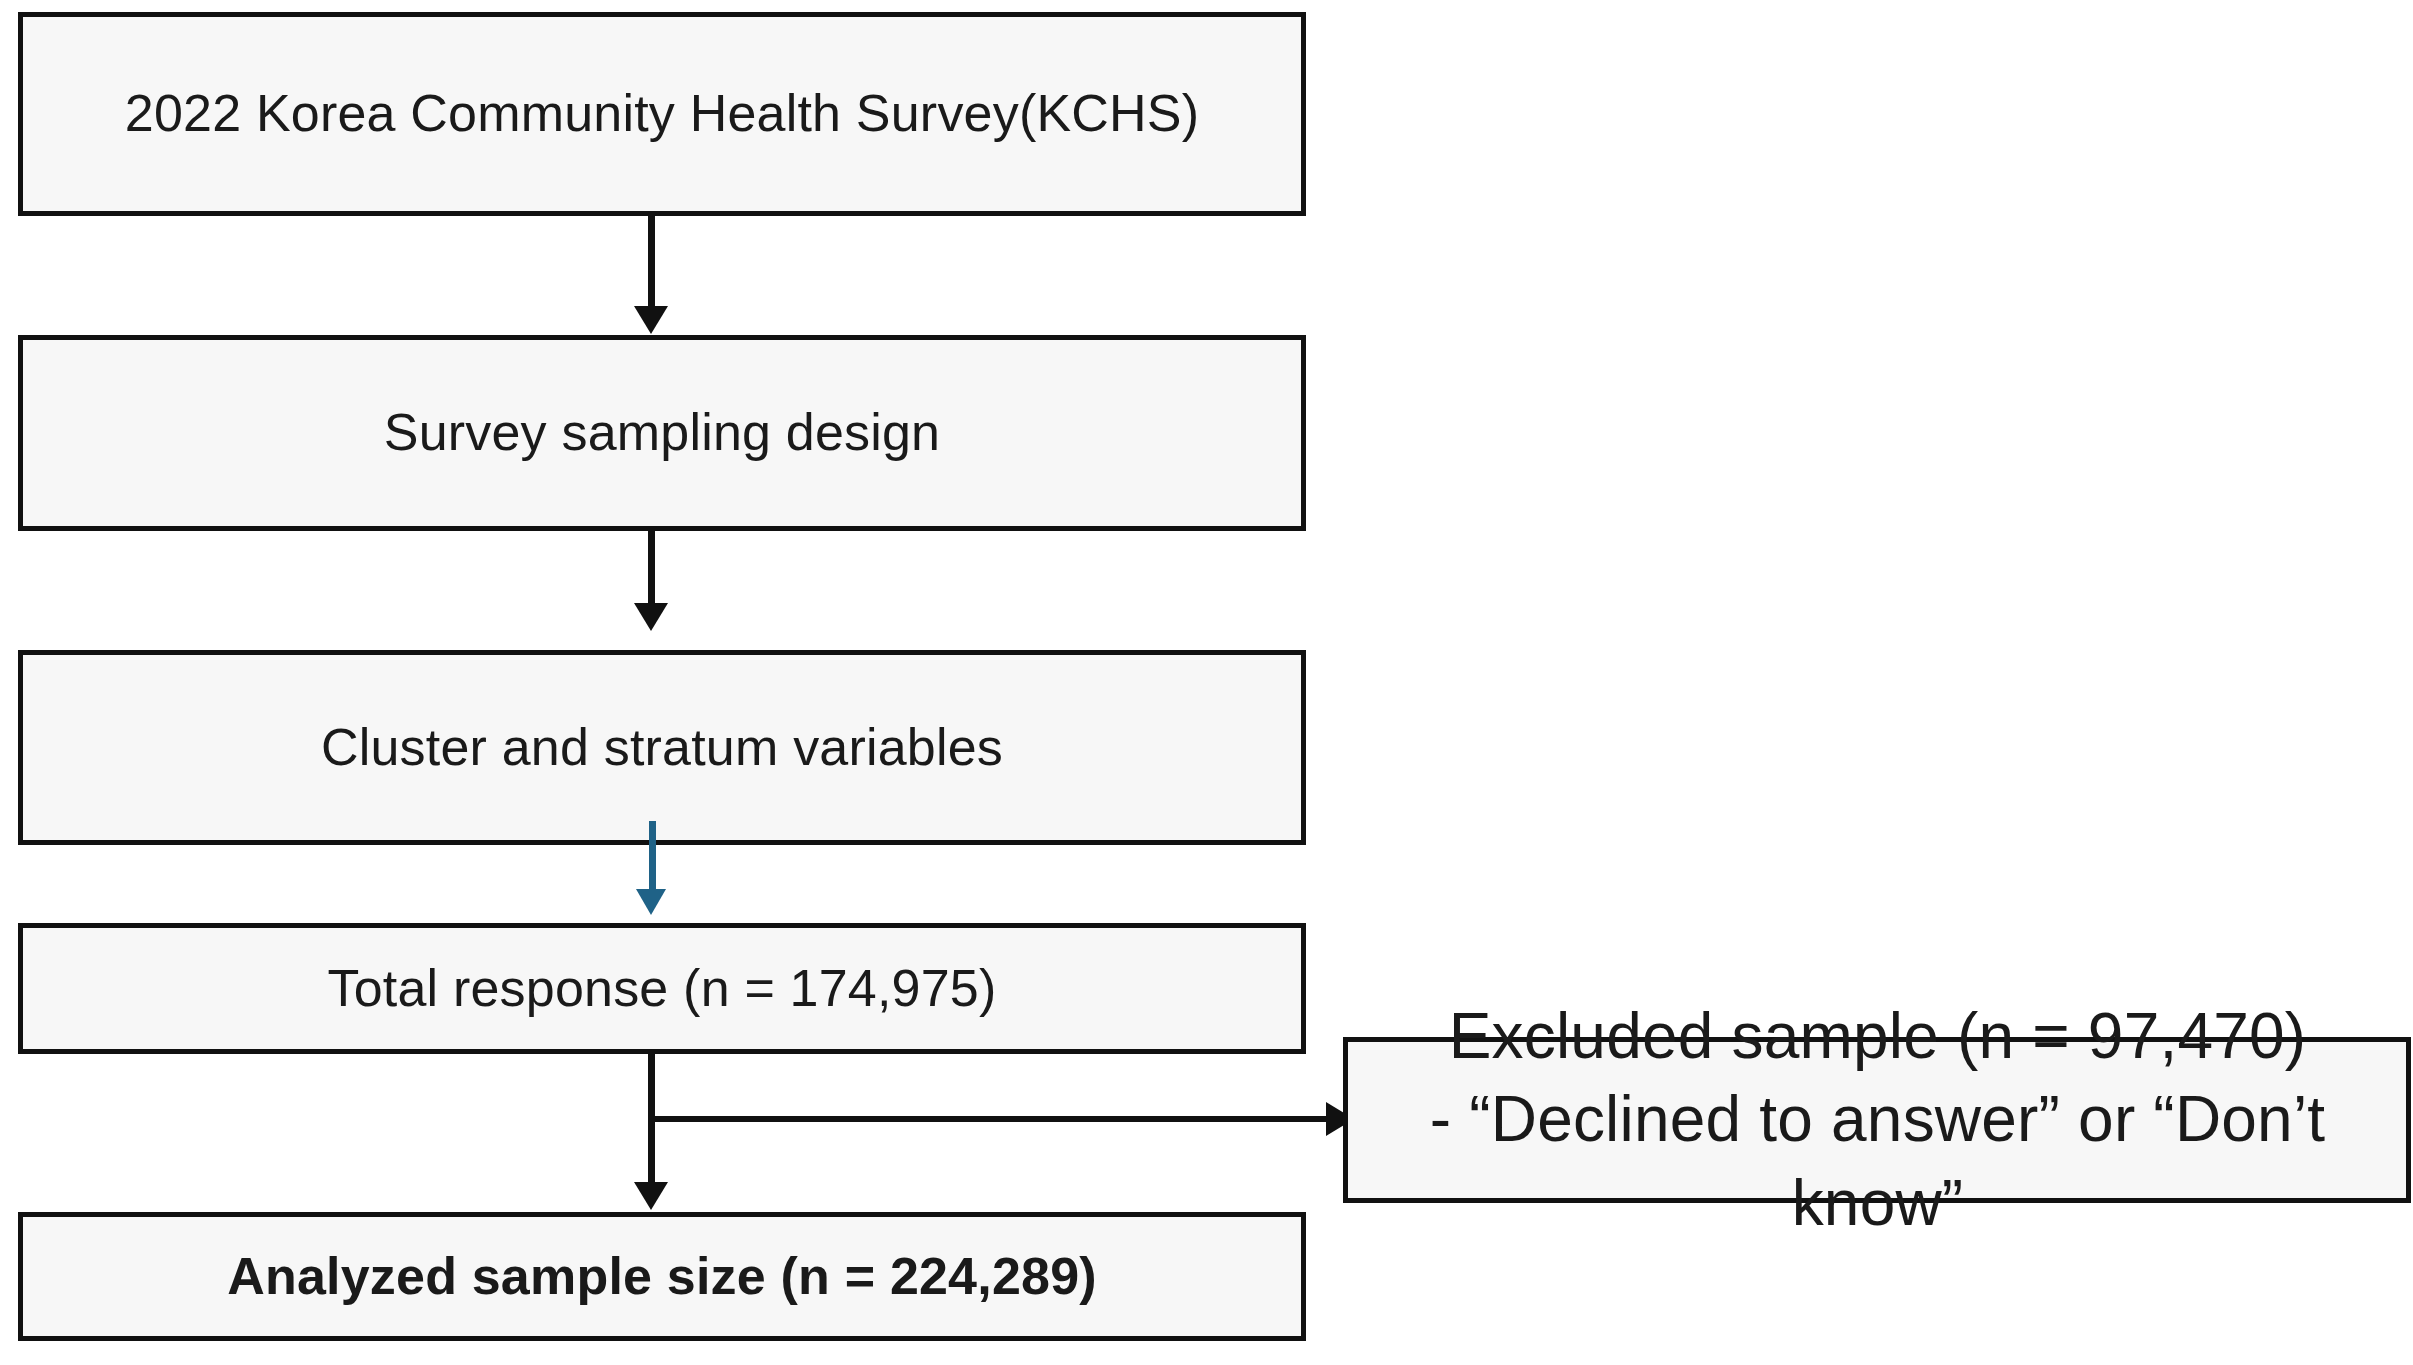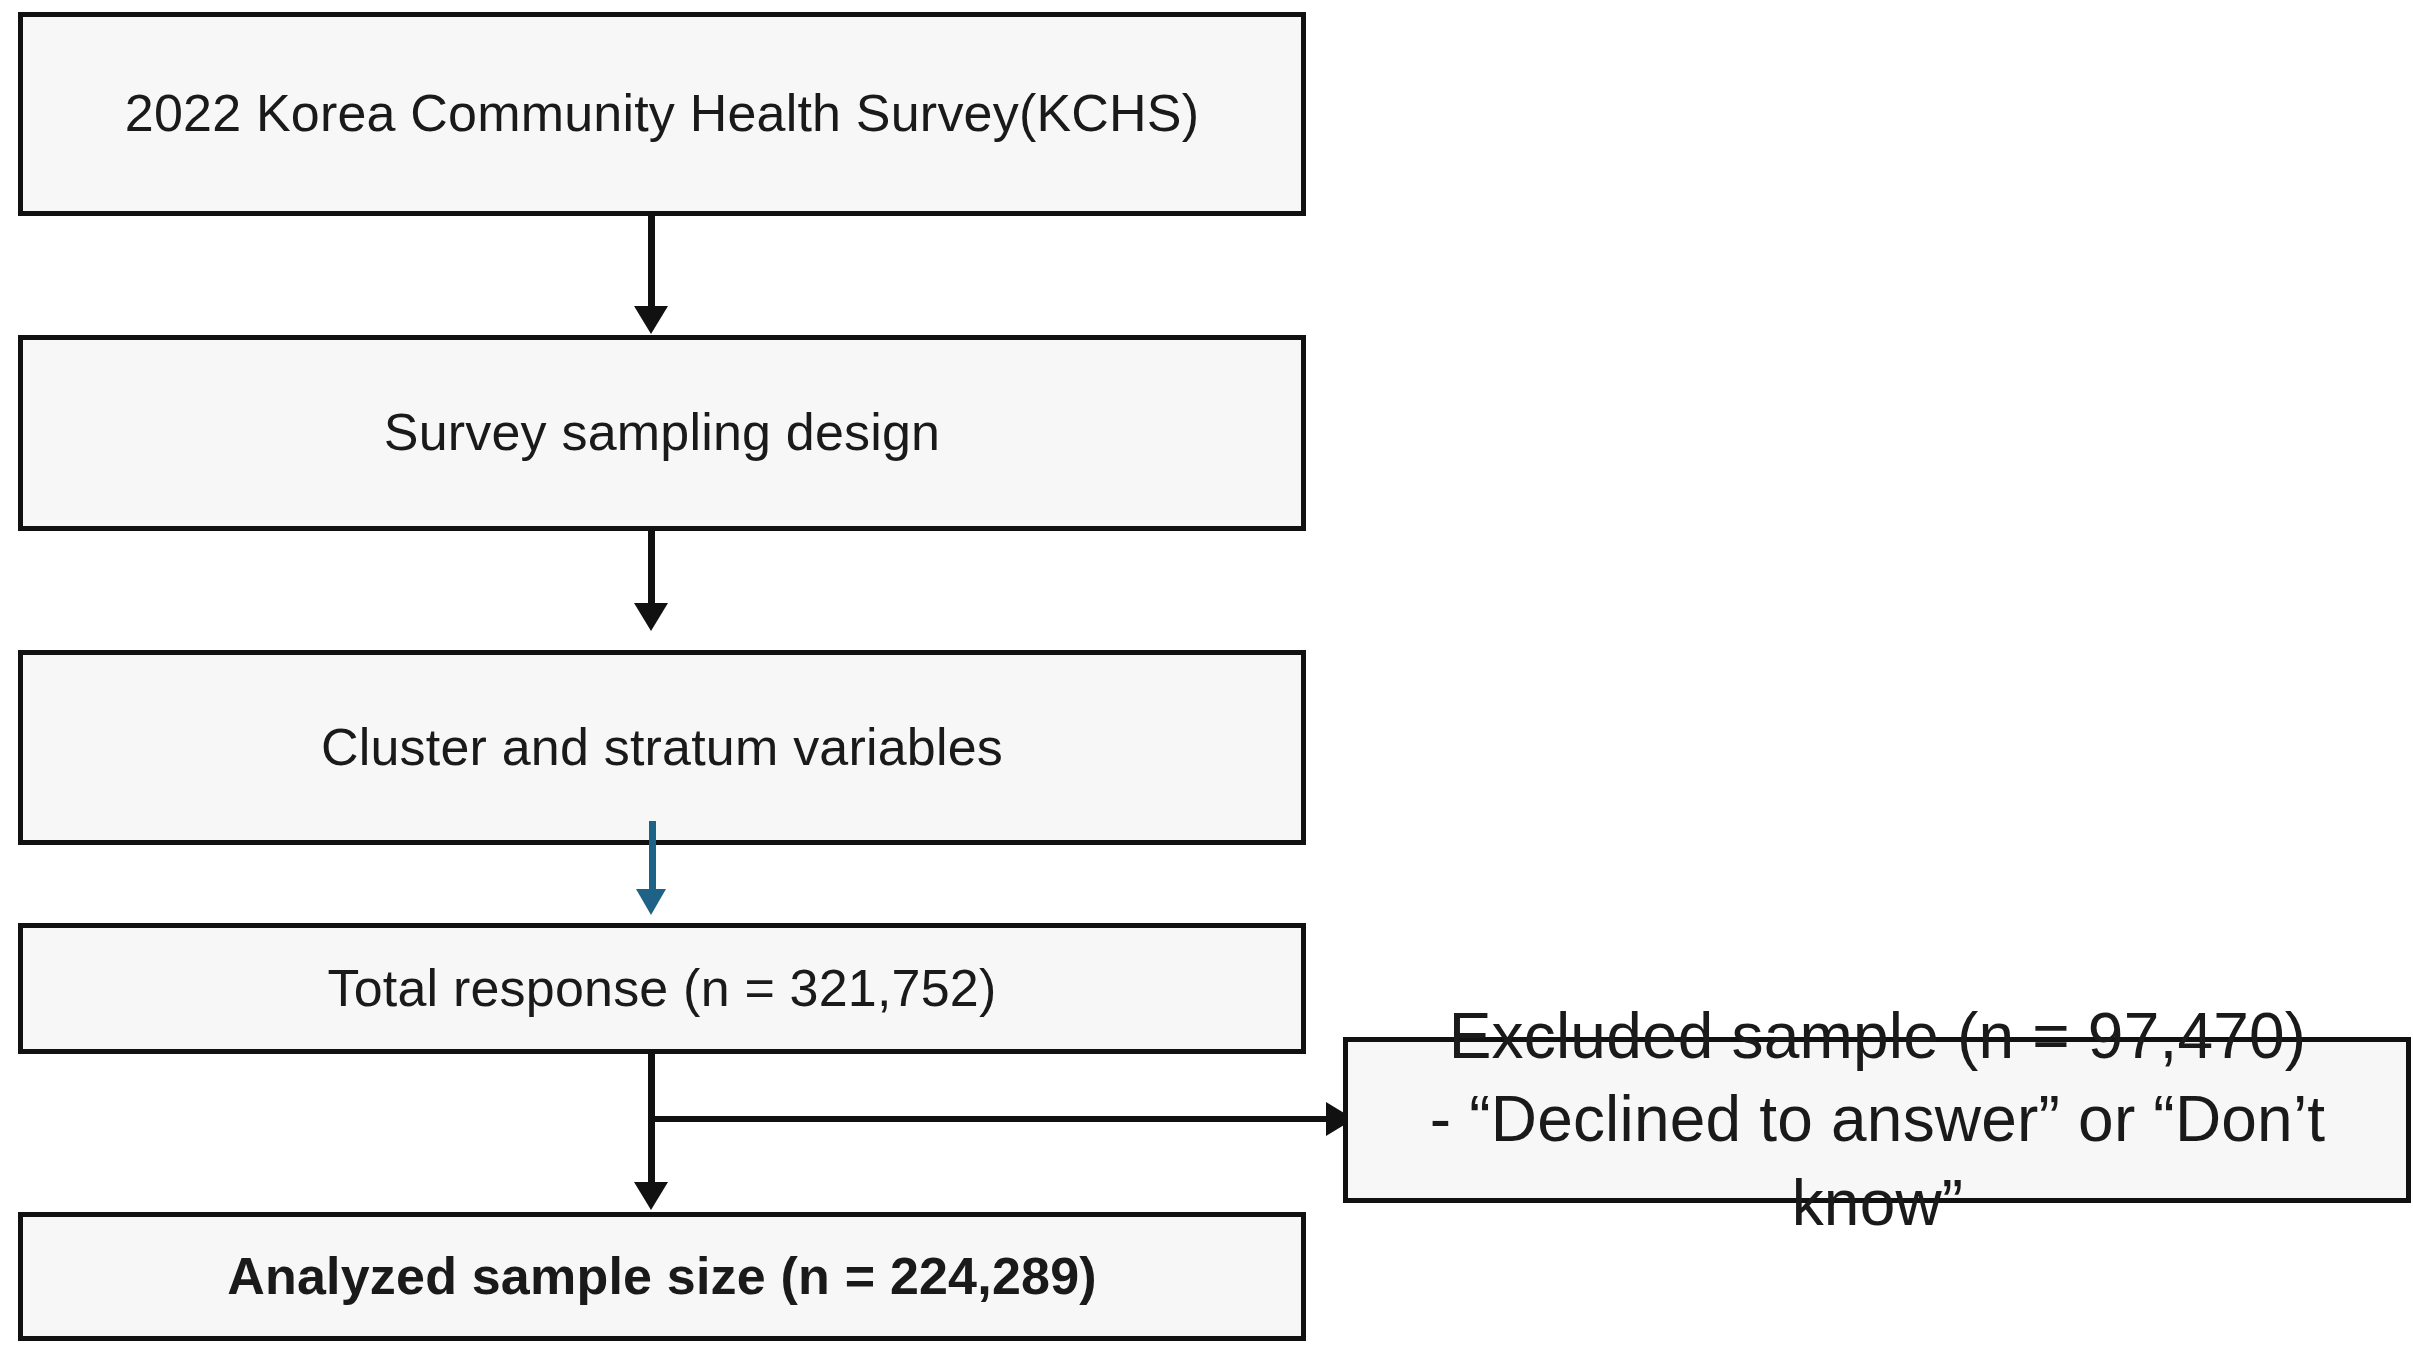--- a/index.html
+++ b/index.html
@@ -100,21 +100,21 @@
   <div class="node" style="left:18px; top:650px; width:1288px; height:195px;">
     <span class="node-label">Cluster and stratum variables</span>
   </div>
 
   <div class="conn blue" style="--accent:#1f6287;">
     <div class="vline" style="left:649px; top:821px; width:7px; height:72px;"></div>
     <div class="arrowhead-down" style="left:636px; top:889px; border-left-width:15px; border-right-width:15px; border-top-width:26px;"></div>
   </div>
 
   <div class="node" style="left:18px; top:923px; width:1288px; height:131px;">
-    <span class="node-label">Total response (n = 321,752)</span>
+    <span class="node-label">Total response (n = 174,975)</span>
   </div>
 
   <div class="conn">
     <div class="vline" style="left:648px; top:1054px; width:7px; height:132px;"></div>
     <div class="arrowhead-down" style="left:634px; top:1182px;"></div>
   </div>
 
   <div class="conn">
     <div class="hline" style="left:652px; top:1116px; width:699px; height:6px;"></div>
     <div class="arrowhead-right" style="left:1326px; top:1102px;"></div>

